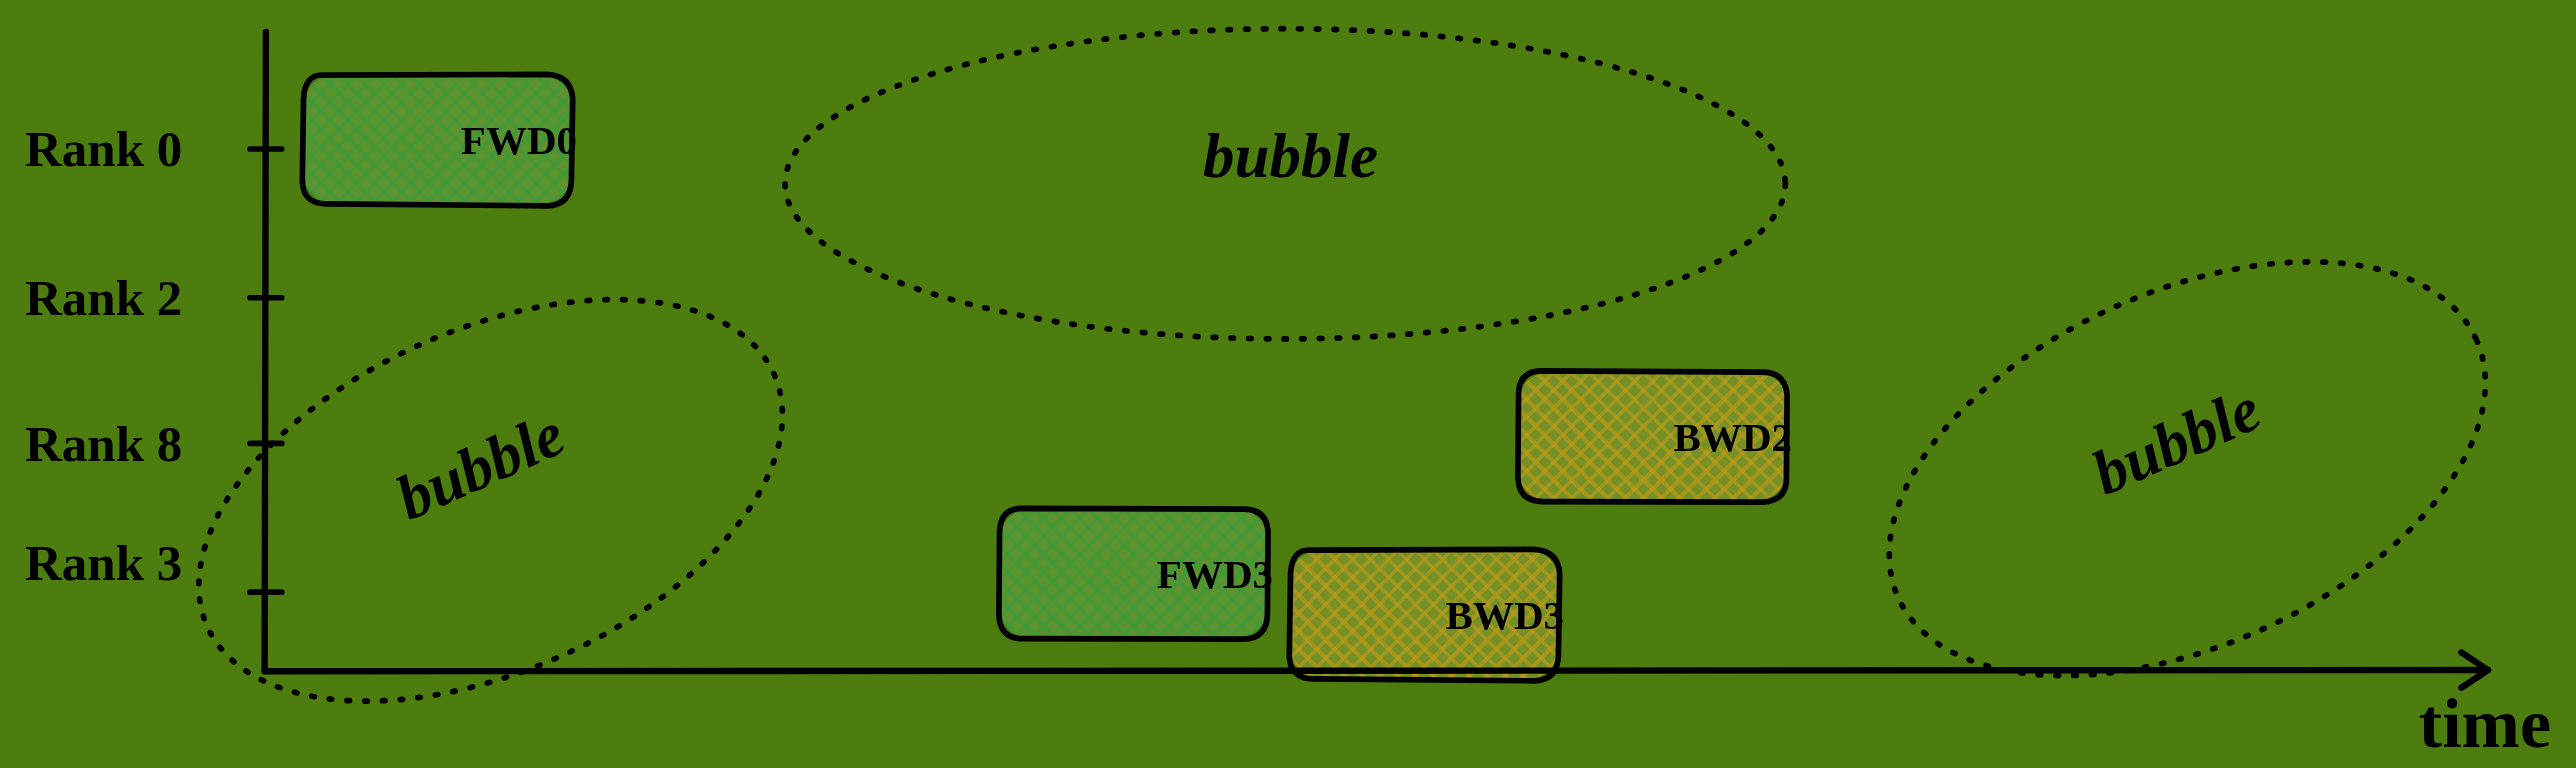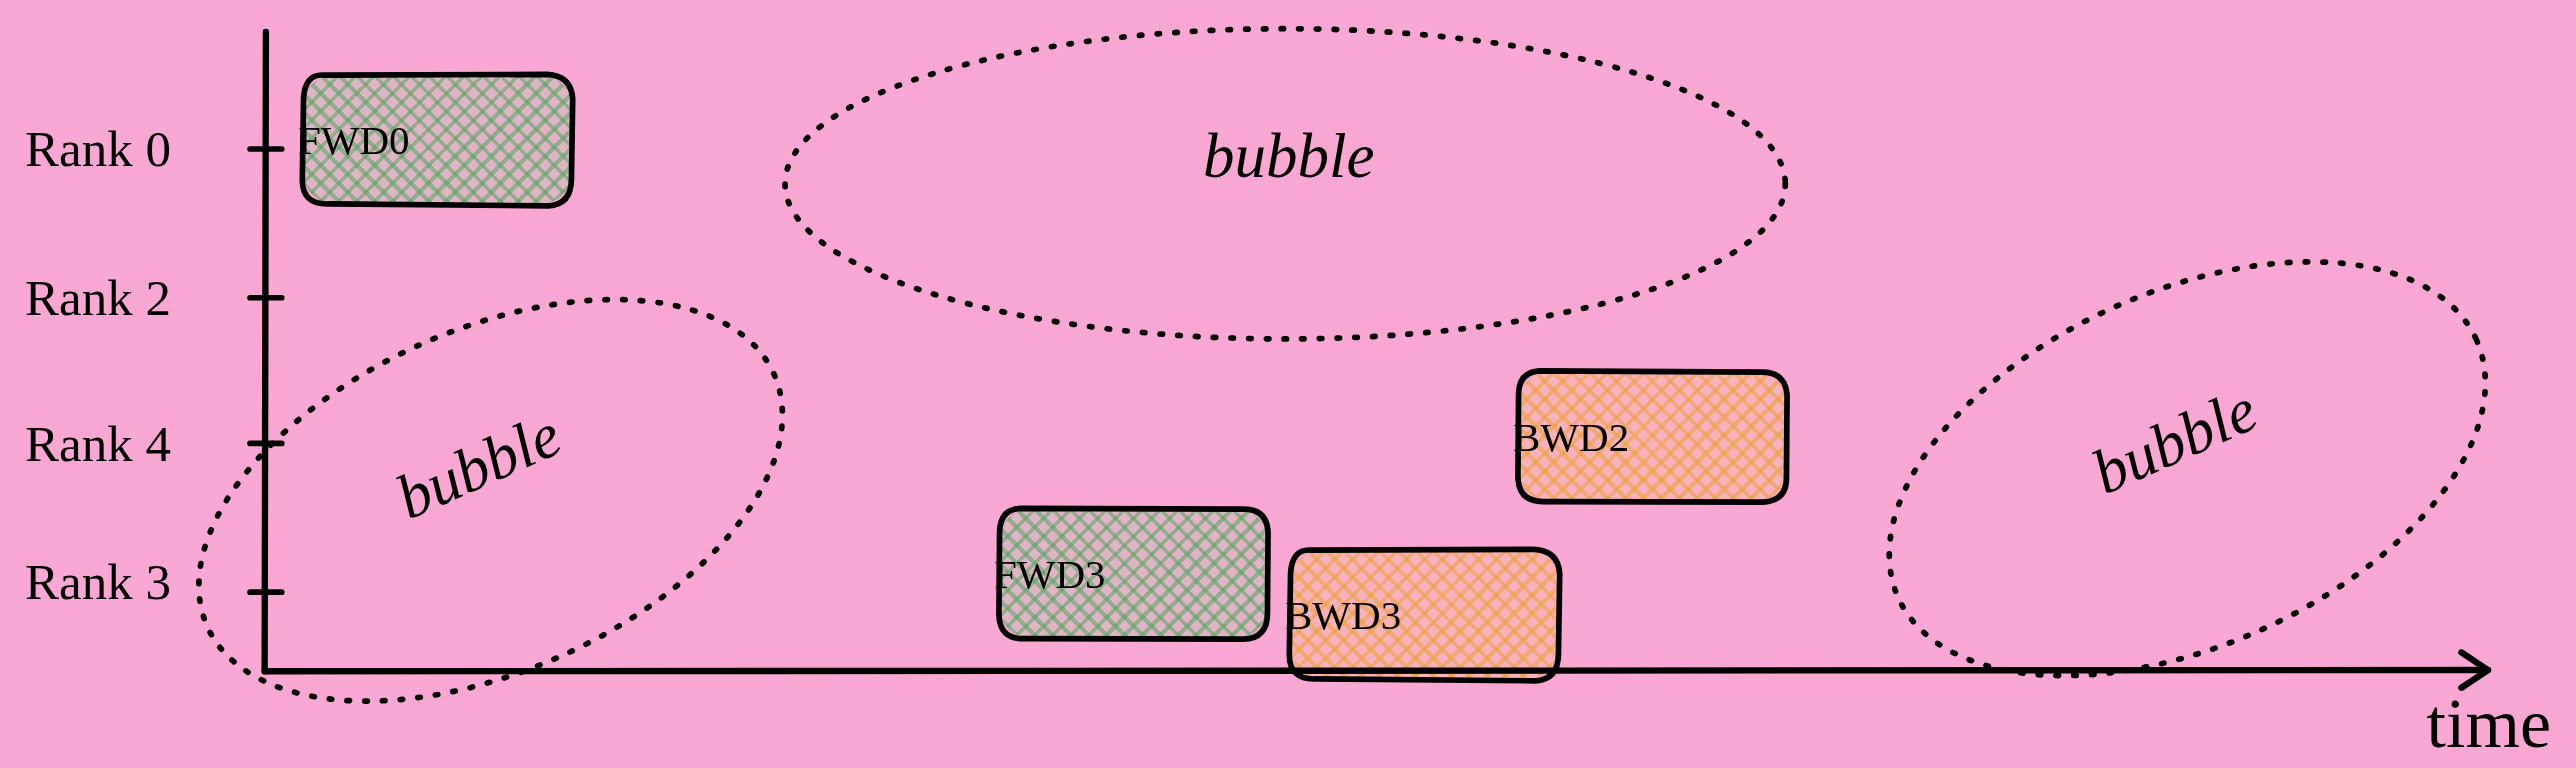--- a/index.html
+++ b/index.html
@@ -5,21 +5,22 @@
   html, body {
     margin: 0;
     padding: 0;
     background: #ffffff;
     font-family: "Comic Sans MS", "Marker Felt", "Segoe Script", cursive;
   }
   #stage {
     position: relative;
     width: 2576px;
     height: 769px;
-    background: #f9a8d4;
+    background: #4d7c0f;
+    font-weight: bold;
   }
   svg#overlay {
     position: absolute;
     left: 0;
     top: 0;
     width: 2576px;
     height: 769px;
     pointer-events: none;
   }
 
@@ -47,21 +48,21 @@
   }
 
   .block {
     position: absolute;
     width: 279px;
     height: 139px;
     border-radius: 35px;
     box-sizing: border-box;
     display: flex;
     align-items: center;
-    justify-content: flex-start;
+    justify-content: flex-end;
     font-size: 41px;
     color: #000;
   }
   .block svg.border {
     position: absolute;
     left: 0; top: 0;
     width: 100%; height: 100%;
     overflow: visible;
     pointer-events: none;
   }
@@ -98,22 +99,22 @@
     background-color: rgba(250,205,105,0.30);
   }
 </style>
 </head>
 <body>
 
 <div id="stage">
 
   <div class="ranklabel" style="top:120px;">Rank 0</div>
   <div class="ranklabel" style="top:269px;">Rank 2</div>
-  <div class="ranklabel" style="top:415px;">Rank 4</div>
-  <div class="ranklabel" style="top:553px;">Rank 3</div>
+  <div class="ranklabel" style="top:415px;">Rank 8</div>
+  <div class="ranklabel" style="top:534px;">Rank 3</div>
 
   <div class="axislabel" style="right:25px; top:684px;">time</div>
 
   <div class="bubblelabel" style="left:1203px; top:120px;">bubble</div>
   <div class="bubblelabel" style="left:393px;  top:430px; transform:rotate(-24deg);">bubble</div>
   <div class="bubblelabel" style="left:2089px; top:405px; transform:rotate(-24deg);">bubble</div>
 
   <div class="block fwd" style="left:298px;  top:70px;">
     <div class="fill"></div>
     <svg class="border" viewBox="0 0 440 220">

